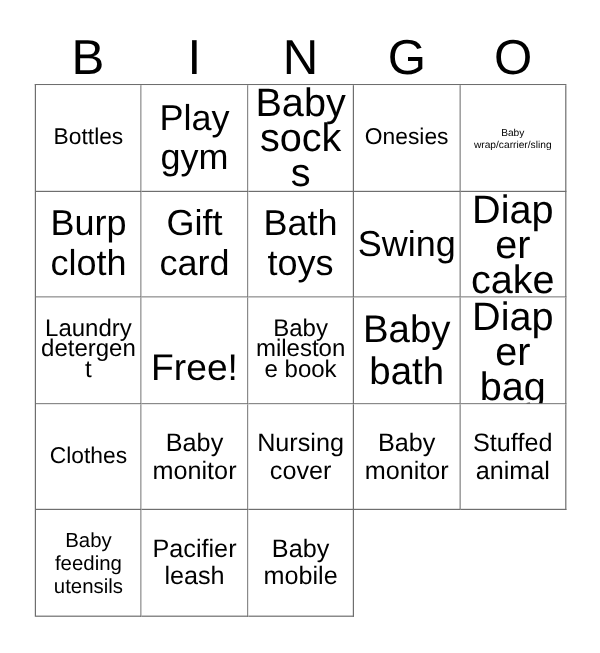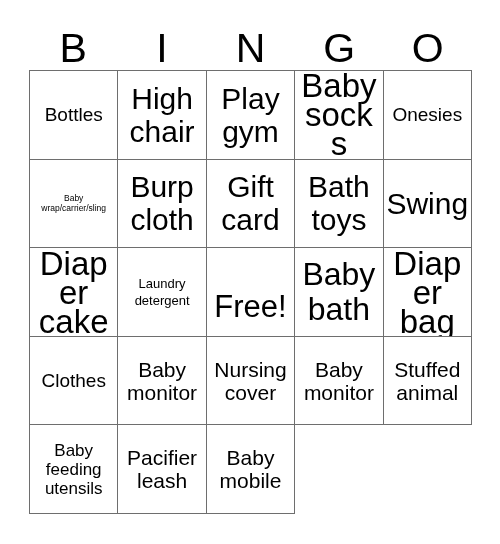--- a/index.html
+++ b/index.html
@@ -76,21 +76,21 @@
     width: 100%;
     text-align: center;
     color: #000000;
     word-wrap: break-word;
     overflow-wrap: break-word;
     hyphens: none;
   }
 
   
   .fs-xxs  { font-size: 8.5px;  line-height: 10px; }
-  .fs-xs   { font-size: 13px;   line-height: 17px; }
+  .fs-xs   { font-size: 20px;   line-height: 17px; }
   .fs-sm   { font-size: 17px;   line-height: 19px; }
   .fs-md   { font-size: 19px;   line-height: 21px; }
   .fs-lg   { font-size: 21px;   line-height: 23px; }
   .fs-xl   { font-size: 33px;   line-height: 29px; }
   .fs-xxl  { font-size: 30px;   line-height: 33px; }
   .fs-huge { font-size: 32px;   line-height: 35px; }
   .fs-free { font-size: 31px;   line-height: 34px; margin-top: 31px; }
 </style>
 </head>
 <body>
@@ -101,23 +101,20 @@
     <div class="header-letter">B</div>
     <div class="header-letter">I</div>
     <div class="header-letter">N</div>
     <div class="header-letter">G</div>
     <div class="header-letter">O</div>
   </div>
 
   <div class="bingo-grid" id="bingo-grid">
       <div class="bingo-cell">
         <span class="cell-text fs-md">Bottles</span>
-      </div>
-      <div class="bingo-cell">
-        <span class="cell-text fs-xxl">High chair</span>
       </div>
       <div class="bingo-cell">
         <span class="cell-text fs-xxl">Play gym</span>
       </div>
       <div class="bingo-cell">
         <span class="cell-text fs-xl">Baby socks</span>
       </div>
       <div class="bingo-cell">
         <span class="cell-text fs-md">Onesies</span>
       </div>
@@ -137,20 +134,23 @@
         <span class="cell-text fs-xxl">Swing</span>
       </div>
       <div class="bingo-cell">
         <span class="cell-text fs-xl">Diaper cake</span>
       </div>
       <div class="bingo-cell">
         <span class="cell-text fs-xs">Laundry detergent</span>
       </div>
       <div class="bingo-cell">
         <span class="cell-text fs-free">Free!</span>
+      </div>
+      <div class="bingo-cell">
+        <span class="cell-text fs-xs">Baby milestone book</span>
       </div>
       <div class="bingo-cell">
         <span class="cell-text fs-huge">Baby bath</span>
       </div>
       <div class="bingo-cell">
         <span class="cell-text fs-xl">Diaper bag</span>
       </div>
       <div class="bingo-cell">
         <span class="cell-text fs-md">Clothes</span>
       </div>

